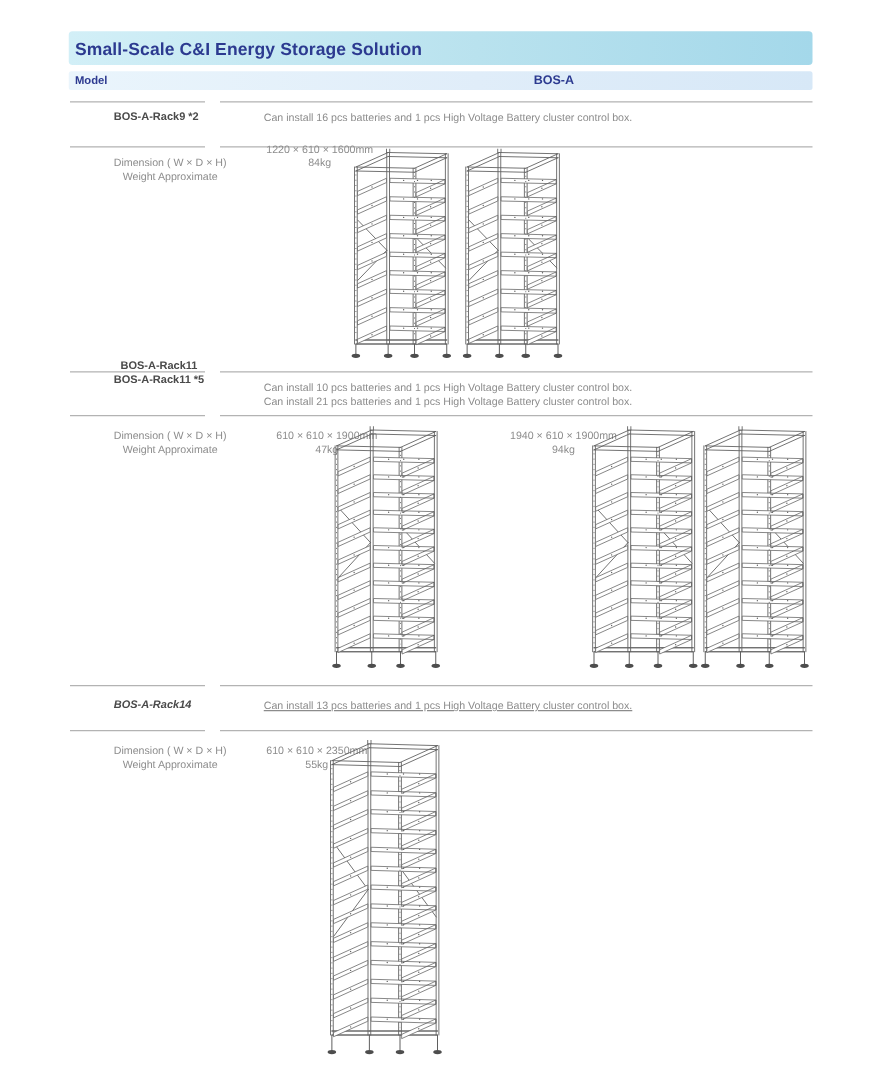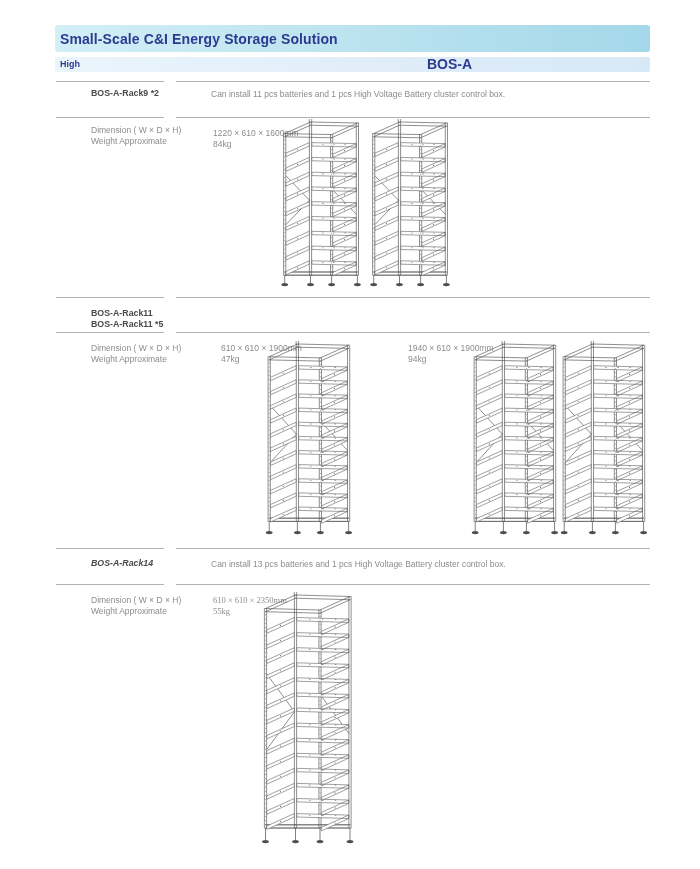--- a/index.html
+++ b/index.html
@@ -1,65 +1,65 @@
 <!DOCTYPE html>
 <html><head>
 <meta charset="utf-8">
 <style>
   html,body{margin:0;padding:0;}
   body{
     width:700px;height:869px;background:#ffffff;overflow:hidden;position:relative;
     font-family:"Liberation Sans",sans-serif;
   }
-  .page{position:absolute;inset:0;}
+  .page{position:absolute;inset:0;text-align:center;}
   .banner{
     position:absolute;left:55px;top:25px;width:595px;height:27px;border-radius:3px;
     background:linear-gradient(90deg,#d2eff7 0%,#b9e2ee 55%,#a4d8ea 100%);
     display:flex;align-items:center;
   }
   .banner h1{
     margin:0;padding-left:5px;font-size:14px;font-weight:bold;color:#2c3a90;letter-spacing:.1px;
   }
   .model-row{
     position:absolute;left:55px;top:57px;width:595px;height:15px;border-radius:2px;
     background:linear-gradient(90deg,#eaf5fc 0%,#e0edf9 55%,#d7e8f7 100%);
   }
   .model-row .model-label{
     position:absolute;left:5px;top:0;height:15px;line-height:15px;
     font-size:9px;font-weight:bold;color:#2c3a90;
   }
   .model-row .product-label{
     position:absolute;left:372px;top:0;height:15px;line-height:15px;
-    font-size:14px;font-weight:bold;color:#2c3a90;
+    font-size:10px;font-weight:bold;color:#2c3a90;
   }
   .rule{position:absolute;height:1px;background:#b3b3b3;}
   .txt{position:absolute;font-size:8.5px;line-height:11px;color:#8c8c8c;white-space:pre;padding-left:33px;}
   .txt.bold{font-weight:bold;color:#4a4a4a;font-size:8.8px;}
   .fig{position:absolute;}
 </style>
 </head>
 <body>
 
 <div class="page">
   <header class="banner">
     <h1>Small-Scale C&amp;I Energy Storage Solution</h1>
   </header>
   <div class="model-row">
-    <span class="model-label">High</span>
+    <span class="model-label">Model</span>
     <span class="product-label">BOS-A</span>
   </div>
   <div id="sections">
       <div class="rule" style="left: 56px; top: 81px; width: 108px;"></div>
       <div class="rule" style="left: 176px; top: 81px; width: 474px;"></div>
       <div class="txt bold" style="left: 58px; top: 88px;"><div>BOS-A-Rack9 *2</div></div>
-      <div class="txt" style="left: 178px; top: 89px;"><div>Can install 11 pcs batteries and 1 pcs High Voltage Battery cluster control box.</div></div>
+      <div class="txt" style="left: 178px; top: 89px;"><div>Can install 16 pcs batteries and 1 pcs High Voltage Battery cluster control box.</div></div>
       <div class="rule" style="left: 56px; top: 117px; width: 108px;"></div>
       <div class="rule" style="left: 176px; top: 117px; width: 474px;"></div>
       <div class="txt" style="left: 58px; top: 125px;"><div>Dimension ( W × D × H)</div><div>Weight Approximate</div></div>
-      <div class="txt" style="left: 180px; top: 128px;"><div>1220 × 610 × 1600mm</div><div>84kg</div></div>
+      <div class="txt" style="left: 180px; top: 114px;"><div>1220 × 610 × 1600mm</div><div>84kg</div></div>
       <div class="fig" style="left: 280px; top: 119px; width: 86px; height: 168px;"><svg width="86" height="168" viewBox="0 0 86 168">
           <g stroke="#5f5f5f" stroke-width="0.7" fill="none" stroke-linecap="round">
             <path d="M29.4 3L29.4 156.2M31.6 3L31.6 156.2M76.3 4L76.3 156.2M78.5 4L78.5 156.2M3.6 14.6L3.6 156.2M5.8 14.6L5.8 156.2M50.5 15.6L50.5 156.2M52.7 15.6L52.7 156.2M4.7 14.6L51.6 15.6M51.6 15.6L77.4 4M77.4 4L30.5 3M30.5 3L4.7 14.6M4.7 17.8L51.6 18.8M51.6 18.8L77.4 7.2M77.4 7.2L30.5 6.2M30.5 6.2L4.7 17.8M4.7 156.2L51.6 156.2M51.6 156.2L77.4 156.2M77.4 156.2L30.5 156.2M30.5 156.2L4.7 156.2M4.7 153L51.6 153M51.6 153L77.4 153M77.4 153L30.5 153M30.5 153L4.7 153M6.2 57.1L29.5 81.2M29.5 81.2L6.2 105.3M53.1 71.3L76.4 95.3"></path>
           </g>
           <path d="M31.9 23.6L76 24.6L76 28L31.9 27ZM6 34.1L29.2 23.6L29.2 27L6 37.5ZM52.9 35.1L76.1 24.6L76.1 28L52.9 38.5ZM31.9 38.4L76 39.4L76 42.8L31.9 41.8ZM6 48.9L29.2 38.4L29.2 41.8L6 52.3ZM52.9 49.9L76.1 39.4L76.1 42.8L52.9 53.3ZM31.9 53.2L76 54.2L76 57.6L31.9 56.6ZM6 63.7L29.2 53.2L29.2 56.6L6 67.1ZM52.9 64.7L76.1 54.2L76.1 57.6L52.9 68.1ZM31.9 67.9L76 69L76 72.4L31.9 71.3ZM6 78.5L29.2 67.9L29.2 71.3L6 81.9ZM52.9 79.5L76.1 69L76.1 72.4L52.9 82.9ZM31.9 82.7L76 83.7L76 87.1L31.9 86.1ZM6 93.3L29.2 82.7L29.2 86.1L6 96.7ZM52.9 94.3L76.1 83.7L76.1 87.1L52.9 97.7ZM31.9 97.5L76 98.5L76 101.9L31.9 100.9ZM6 108L29.2 97.5L29.2 100.9L6 111.4ZM52.9 109L76.1 98.5L76.1 101.9L52.9 112.4ZM31.9 112.3L76 113.3L76 116.7L31.9 115.7ZM6 122.8L29.2 112.3L29.2 115.7L6 126.2ZM52.9 123.8L76.1 113.3L76.1 116.7L52.9 127.2ZM31.9 127.1L76 128.1L76 131.5L31.9 130.5ZM6 137.6L29.2 127.1L29.2 130.5L6 141ZM52.9 138.6L76.1 128.1L76.1 131.5L52.9 142ZM31.9 141.8L76 142.8L76 146.2L31.9 145.2ZM6 152.4L29.2 141.8L29.2 145.2L6 155.8ZM52.9 153.4L76.1 142.8L76.1 146.2L52.9 156.8Z" fill="#ffffff" stroke="#5f5f5f" stroke-width="0.6"></path>
           <g fill="#5f5f5f" stroke="none">
             <circle cx="42.9" cy="25.3" r="0.55"></circle>
             <circle cx="54" cy="25.3" r="0.55"></circle>
             <circle cx="65" cy="25.3" r="0.55"></circle>
             <circle cx="17.6" cy="30.6" r="0.55"></circle>
@@ -180,22 +180,22 @@
             <line x1="51.6" y1="156.2" x2="51.6" y2="164.5"></line>
             <ellipse cx="51.6" cy="165.6" rx="3.4" ry="1.7" stroke="none"></ellipse>
             <line x1="77.4" y1="156.2" x2="77.4" y2="164.5"></line>
             <ellipse cx="77.4" cy="165.6" rx="3.4" ry="1.7" stroke="none"></ellipse>
           </g>
           <rect x="29.2" y="-1" width="2.6" height="4" stroke="#5f5f5f" stroke-width="0.7" fill="#ffffff"></rect>
           <circle cx="30.5" cy="-1.8" r="0.9" fill="#5f5f5f"></circle>
         </svg></div>
       <div class="rule" style="left: 56px; top: 297px; width: 108px;"></div>
       <div class="rule" style="left: 176px; top: 297px; width: 474px;"></div>
-      <div class="txt bold" style="left: 58px; top: 308px;"><div>BOS-A-Rack11</div><div>BOS-A-Rack11 *5</div></div>
-      <div class="txt" style="left: 178px; top: 305px;"></div>
+      <div class="txt bold" style="left: 58px; top: 287px;"><div>BOS-A-Rack11</div><div>BOS-A-Rack11 *5</div></div>
+      <div class="txt" style="left: 178px; top: 305px;"><div>Can install 10 pcs batteries and 1 pcs High Voltage Battery cluster control box.</div><div>Can install 21 pcs batteries and 1 pcs High Voltage Battery cluster control box.</div></div>
       <div class="rule" style="left: 56px; top: 332px; width: 108px;"></div>
       <div class="rule" style="left: 176px; top: 332px; width: 474px;"></div>
       <div class="txt" style="left: 58px; top: 343px;"><div>Dimension ( W × D × H)</div><div>Weight Approximate</div></div>
       <div class="txt" style="left: 188px; top: 343px;"><div>610 × 610 × 1900mm</div><div>47kg</div></div>
       <div class="txt" style="left: 375px; top: 343px;"><div>1940 × 610 × 1900mm</div><div>94kg</div></div>
       <div class="fig" style="left: 264px; top: 341px; width: 94px; height: 194px;"><svg width="94" height="194" viewBox="0 0 94 194">
           <g stroke="#5f5f5f" stroke-width="0.7" fill="none" stroke-linecap="round">
             <path d="M32.3 3L32.3 180.4M34.5 3L34.5 180.4M83.5 4.2L83.5 180.4M85.7 4.2L85.7 180.4M4.1 15.7L4.1 180.4M6.3 15.7L6.3 180.4M55.3 16.9L55.3 180.4M57.5 16.9L57.5 180.4M5.2 15.7L56.4 16.9M56.4 16.9L84.6 4.2M84.6 4.2L33.4 3M33.4 3L5.2 15.7M5.2 18.9L56.4 20.1M56.4 20.1L84.6 7.4M84.6 7.4L33.4 6.2M33.4 6.2L5.2 18.9M5.2 180.4L56.4 180.4M56.4 180.4L84.6 180.4M84.6 180.4L33.4 180.4M33.4 180.4L5.2 180.4M5.2 177.2L56.4 177.2M56.4 177.2L84.6 177.2M84.6 177.2L33.4 177.2M33.4 177.2L5.2 177.2M6.7 65.1L32.4 93.1M32.4 93.1L6.7 121.1M57.9 81.6L83.6 109.6"></path>
           </g>
           <path d="M34.8 24.7L83.2 25.9L83.2 29.3L34.8 28.1ZM6.5 36.3L32.1 24.7L32.1 28.1L6.5 39.7ZM57.7 37.5L83.3 25.9L83.3 29.3L57.7 40.9ZM34.8 38.8L83.2 40L83.2 43.4L34.8 42.2ZM6.5 50.4L32.1 38.8L32.1 42.2L6.5 53.8ZM57.7 51.6L83.3 40L83.3 43.4L57.7 55ZM34.8 53L83.2 54.1L83.2 57.5L34.8 56.4ZM6.5 64.6L32.1 53L32.1 56.4L6.5 68ZM57.7 65.7L83.3 54.1L83.3 57.5L57.7 69.1ZM34.8 67.1L83.2 68.3L83.2 71.7L34.8 70.5ZM6.5 78.7L32.1 67.1L32.1 70.5L6.5 82.1ZM57.7 79.9L83.3 68.3L83.3 71.7L57.7 83.3ZM34.8 81.2L83.2 82.4L83.2 85.8L34.8 84.6ZM6.5 92.8L32.1 81.2L32.1 84.6L6.5 96.2ZM57.7 94L83.3 82.4L83.3 85.8L57.7 97.4ZM34.8 95.4L83.2 96.5L83.2 99.9L34.8 98.8ZM6.5 107L32.1 95.4L32.1 98.8L6.5 110.4ZM57.7 108.1L83.3 96.5L83.3 99.9L57.7 111.5ZM34.8 109.5L83.2 110.7L83.2 114.1L34.8 112.9ZM6.5 121.1L32.1 109.5L32.1 112.9L6.5 124.5ZM57.7 122.3L83.3 110.7L83.3 114.1L57.7 125.7ZM34.8 123.6L83.2 124.8L83.2 128.2L34.8 127ZM6.5 135.2L32.1 123.6L32.1 127L6.5 138.6ZM57.7 136.4L83.3 124.8L83.3 128.2L57.7 139.8ZM34.8 137.8L83.2 138.9L83.2 142.3L34.8 141.2ZM6.5 149.4L32.1 137.8L32.1 141.2L6.5 152.8ZM57.7 150.5L83.3 138.9L83.3 142.3L57.7 153.9ZM34.8 151.9L83.2 153.1L83.2 156.5L34.8 155.3ZM6.5 163.5L32.1 151.9L32.1 155.3L6.5 166.9ZM57.7 164.7L83.3 153.1L83.3 156.5L57.7 168.1ZM34.8 166L83.2 167.2L83.2 170.6L34.8 169.4ZM6.5 177.6L32.1 166L32.1 169.4L6.5 181ZM57.7 178.8L83.3 167.2L83.3 170.6L57.7 182.2Z" fill="#ffffff" stroke="#5f5f5f" stroke-width="0.6"></path>
@@ -418,25 +418,25 @@
             <ellipse cx="56.4" cy="191.6" rx="3.4" ry="1.7" stroke="none"></ellipse>
             <line x1="84.6" y1="180.4" x2="84.6" y2="190.5"></line>
             <ellipse cx="84.6" cy="191.6" rx="3.4" ry="1.7" stroke="none"></ellipse>
           </g>
           <rect x="32.1" y="-1" width="2.6" height="4" stroke="#5f5f5f" stroke-width="0.7" fill="#ffffff"></rect>
           <circle cx="33.4" cy="-1.8" r="0.9" fill="#5f5f5f"></circle>
         </svg></div>
       <div class="rule" style="left: 56px; top: 548px; width: 108px;"></div>
       <div class="rule" style="left: 176px; top: 548px; width: 474px;"></div>
       <div class="txt bold" style="left: 58px; top: 558px; font-style: italic;"><div>BOS-A-Rack14</div></div>
-      <div class="txt" style="left: 178px; top: 559px;"><div>Can install 13 pcs batteries and 1 pcs High Voltage Battery cluster control box.</div></div>
+      <div class="txt" style="left: 178px; top: 559px; text-decoration: underline;"><div>Can install 13 pcs batteries and 1 pcs High Voltage Battery cluster control box.</div></div>
       <div class="rule" style="left: 56px; top: 584px; width: 108px;"></div>
       <div class="rule" style="left: 176px; top: 584px; width: 474px;"></div>
       <div class="txt" style="left: 58px; top: 595px;"><div>Dimension ( W × D × H)</div><div>Weight Approximate</div></div>
-      <div class="txt" style="left: 180px; top: 595px; font-family: Liberation Serif, serif;"><div>610 × 610 × 2350mm</div><div>55kg</div></div>
+      <div class="txt" style="left: 180px; top: 595px;"><div>610 × 610 × 2350mm</div><div>55kg</div></div>
       <div class="fig" style="left: 260px; top: 592px; width: 100px; height: 252px;"><svg width="100" height="252" viewBox="0 0 100 252">
           <g stroke="#5f5f5f" stroke-width="0.7" fill="none" stroke-linecap="round">
             <path d="M34.4 3L34.4 236M36.6 3L36.6 236M88.9 4.5L88.9 236M91.1 4.5L91.1 236M4.4 16.5L4.4 236M6.6 16.5L6.6 236M58.9 18L58.9 236M61.1 18L61.1 236M5.5 16.5L60 18M60 18L90 4.5M90 4.5L35.5 3M35.5 3L5.5 16.5M5.5 19.7L60 21.2M60 21.2L90 7.7M90 7.7L35.5 6.2M35.5 6.2L5.5 19.7M5.5 236L60 236M60 236L90 236M90 236L35.5 236M35.5 236L5.5 236M5.5 232.8L60 232.8M60 232.8L90 232.8M90 232.8L35.5 232.8M35.5 232.8L5.5 232.8M7 82.4L34.5 119.7M34.5 119.7L7 157M61.5 104.3L89 141.6"></path>
           </g>
           <path d="M36.9 25.5L88.6 27L88.6 30.4L36.9 28.9ZM6.8 37.9L34.2 25.5L34.2 28.9L6.8 41.3ZM61.3 39.4L88.7 27L88.7 30.4L61.3 42.8ZM36.9 40.6L88.6 42.1L88.6 45.5L36.9 44ZM6.8 53L34.2 40.6L34.2 44L6.8 56.4ZM61.3 54.5L88.7 42.1L88.7 45.5L61.3 57.9ZM36.9 55.7L88.6 57.2L88.6 60.6L36.9 59.1ZM6.8 68.1L34.2 55.7L34.2 59.1L6.8 71.5ZM61.3 69.6L88.7 57.2L88.7 60.6L61.3 73ZM36.9 70.8L88.6 72.3L88.6 75.7L36.9 74.2ZM6.8 83.2L34.2 70.8L34.2 74.2L6.8 86.6ZM61.3 84.7L88.7 72.3L88.7 75.7L61.3 88.1ZM36.9 85.8L88.6 87.4L88.6 90.8L36.9 89.2ZM6.8 98.3L34.2 85.8L34.2 89.2L6.8 101.7ZM61.3 99.8L88.7 87.4L88.7 90.8L61.3 103.2ZM36.9 100.9L88.6 102.4L88.6 105.8L36.9 104.3ZM6.8 113.3L34.2 100.9L34.2 104.3L6.8 116.7ZM61.3 114.9L88.7 102.4L88.7 105.8L61.3 118.3ZM36.9 116L88.6 117.5L88.6 120.9L36.9 119.4ZM6.8 128.4L34.2 116L34.2 119.4L6.8 131.8ZM61.3 129.9L88.7 117.5L88.7 120.9L61.3 133.3ZM36.9 131.1L88.6 132.6L88.6 136L36.9 134.5ZM6.8 143.5L34.2 131.1L34.2 134.5L6.8 146.9ZM61.3 145L88.7 132.6L88.7 136L61.3 148.4ZM36.9 146.2L88.6 147.7L88.6 151.1L36.9 149.6ZM6.8 158.6L34.2 146.2L34.2 149.6L6.8 162ZM61.3 160.1L88.7 147.7L88.7 151.1L61.3 163.5ZM36.9 161.3L88.6 162.8L88.6 166.2L36.9 164.7ZM6.8 173.7L34.2 161.3L34.2 164.7L6.8 177.1ZM61.3 175.2L88.7 162.8L88.7 166.2L61.3 178.6ZM36.9 176.3L88.6 177.9L88.6 181.3L36.9 179.7ZM6.8 188.8L34.2 176.3L34.2 179.7L6.8 192.2ZM61.3 190.3L88.7 177.9L88.7 181.3L61.3 193.7ZM36.9 191.4L88.6 192.9L88.6 196.3L36.9 194.8ZM6.8 203.9L34.2 191.4L34.2 194.8L6.8 207.3ZM61.3 205.4L88.7 192.9L88.7 196.3L61.3 208.8ZM36.9 206.5L88.6 208L88.6 211.4L36.9 209.9ZM6.8 218.9L34.2 206.5L34.2 209.9L6.8 222.3ZM61.3 220.4L88.7 208L88.7 211.4L61.3 223.8ZM36.9 221.6L88.6 223.1L88.6 226.5L36.9 225ZM6.8 234L34.2 221.6L34.2 225L6.8 237.4ZM61.3 235.5L88.7 223.1L88.7 226.5L61.3 238.9Z" fill="#ffffff" stroke="#5f5f5f" stroke-width="0.6"></path>
           <g fill="#5f5f5f" stroke="none">
             <circle cx="49.8" cy="27.2" r="0.55"></circle>
             <circle cx="62.8" cy="27.2" r="0.55"></circle>
             <circle cx="75.7" cy="27.2" r="0.55"></circle>
             <circle cx="20.5" cy="33.4" r="0.55"></circle>

